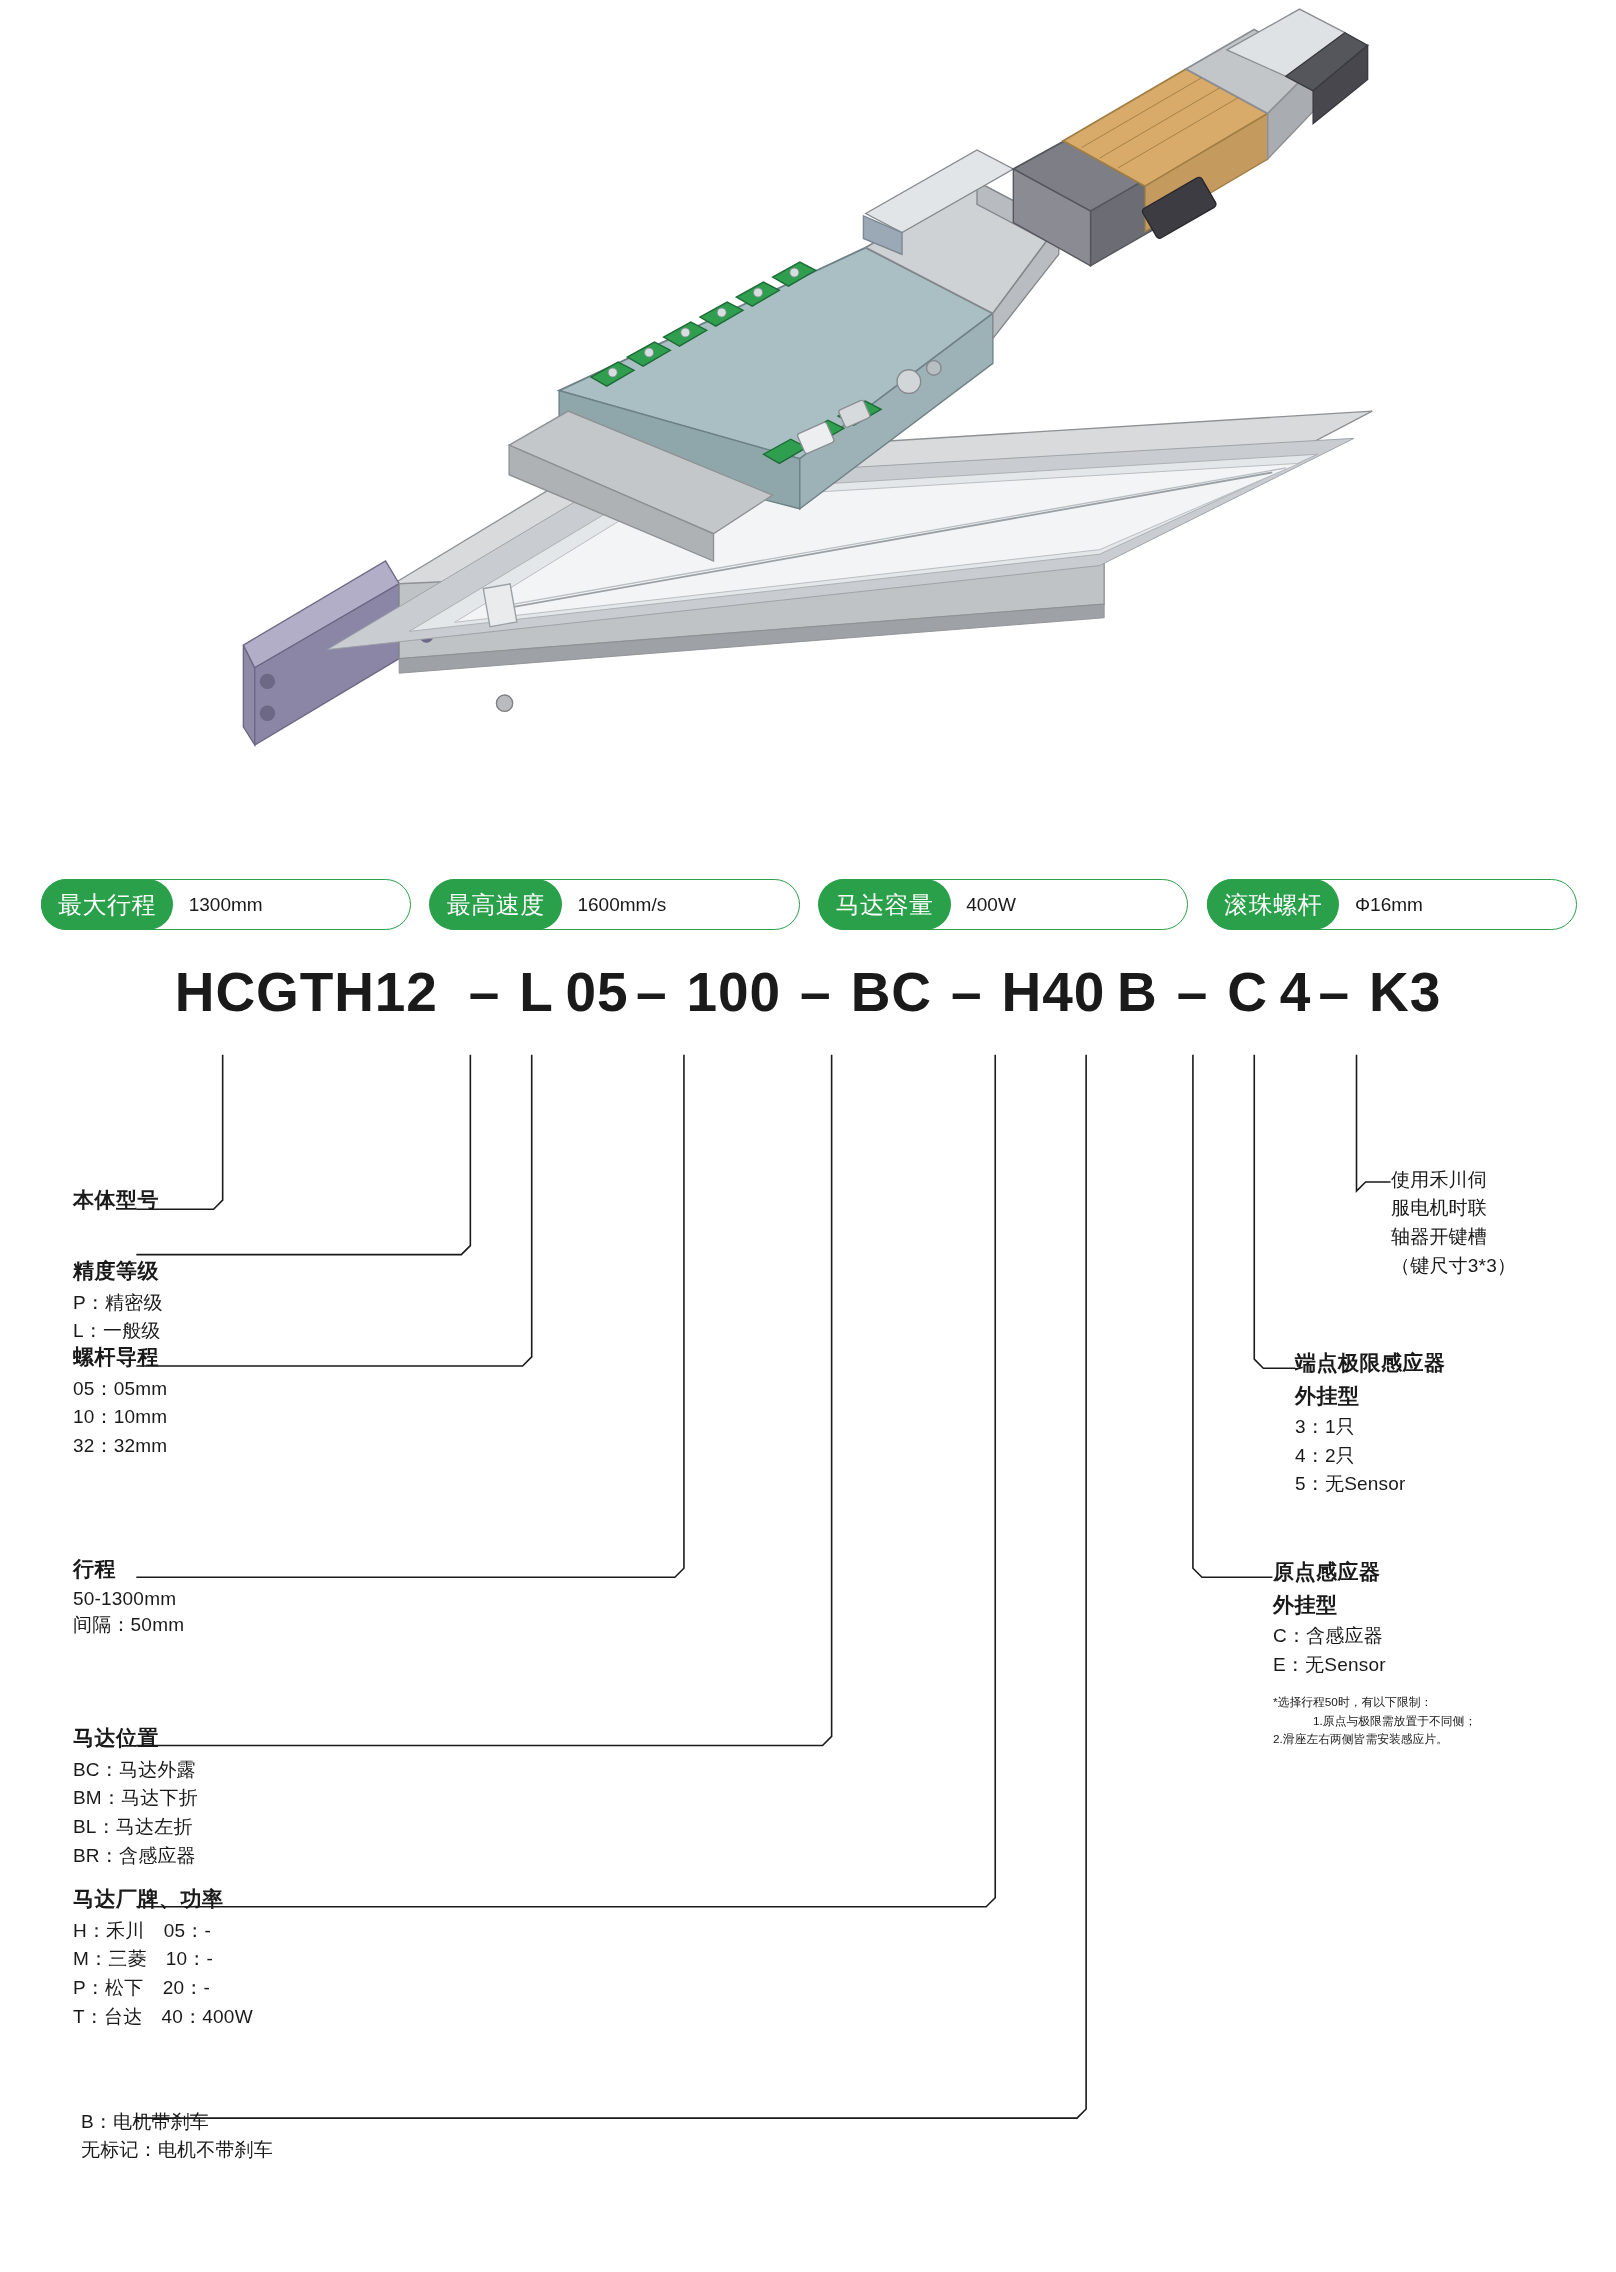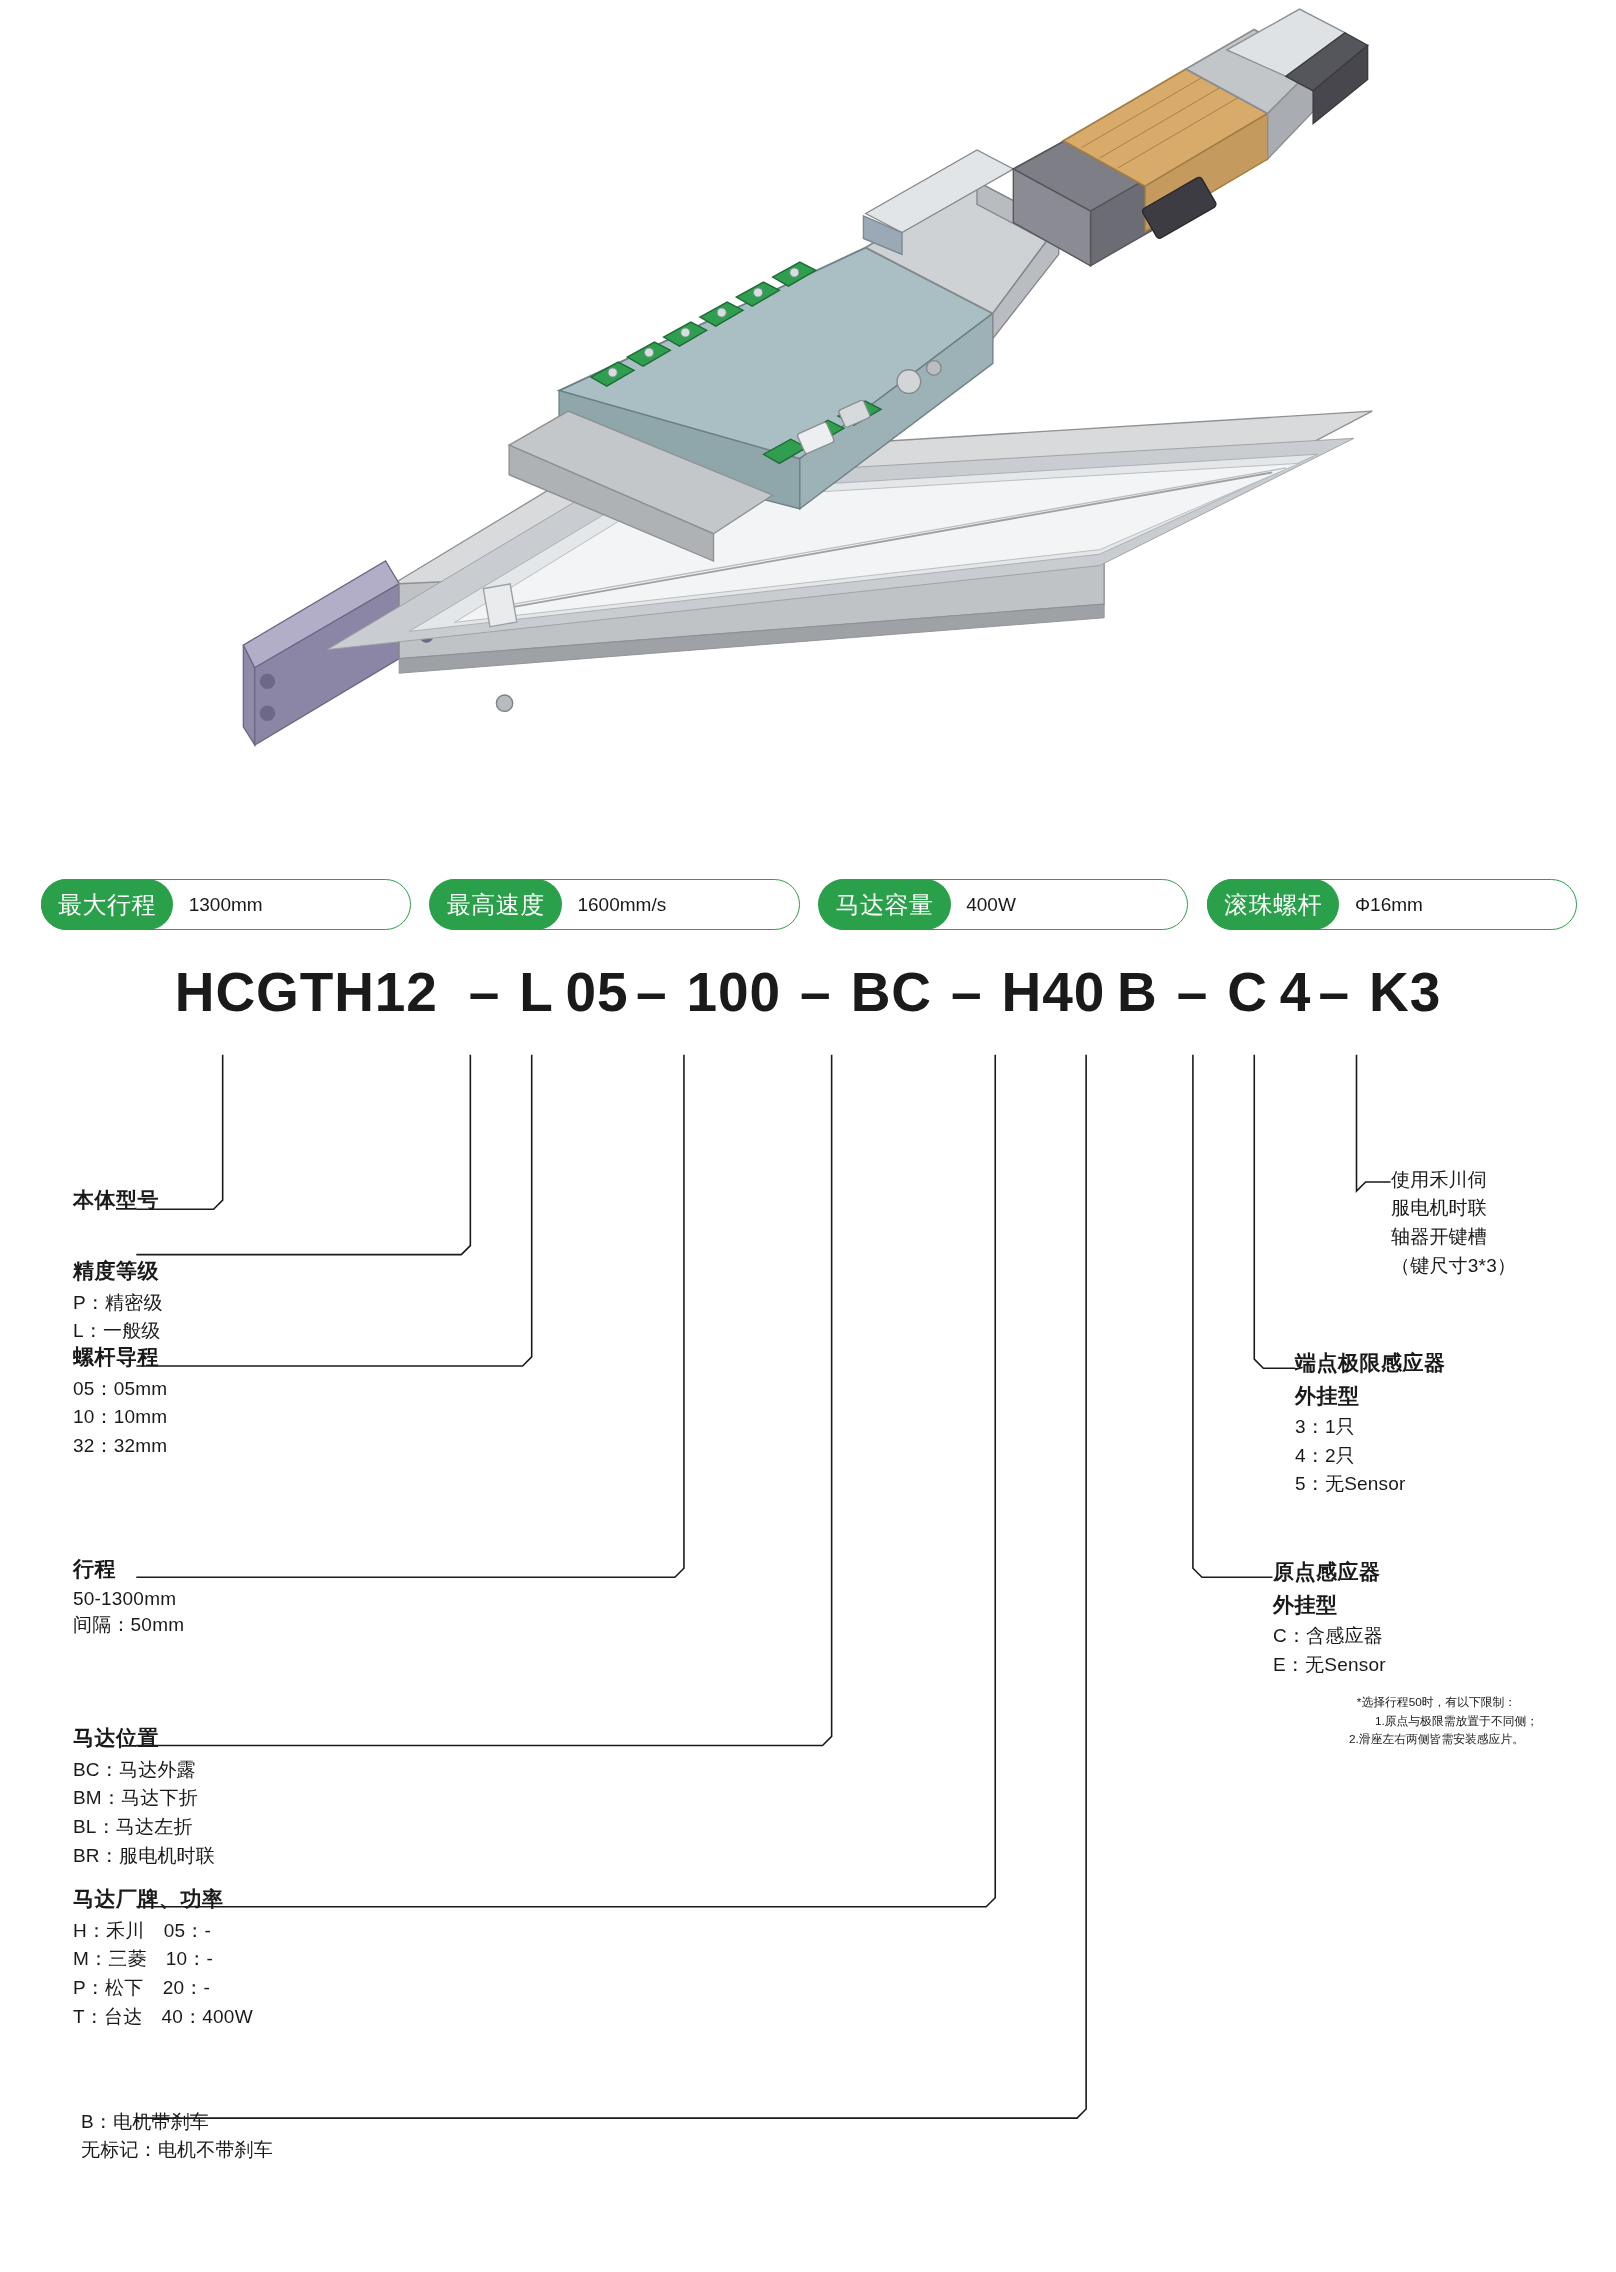--- a/index.html
+++ b/index.html
@@ -118,21 +118,20 @@
     margin: 2.7px 0;
     letter-spacing: 0.2px;
     white-space: pre;
   }
 
   .note {
     font-size: 11.8px;
     line-height: 1.5;
     color: #1a1a1a;
     margin-top: 8.2px;
-    text-align: center;
   }
 </style>
 </head>
 <body>
 
 <div class="product-image">
   <svg class="product-svg" width="1616" height="854" viewBox="0 0 3556 1880" xmlns="http://www.w3.org/2000/svg">
 
     <g>
 
@@ -298,21 +297,21 @@
   <div class="blk-title">行程</div>
   <div class="blk-line">50-1300mm</div>
   <div class="blk-line">间隔：50mm</div>
 </div>
 
 <div class="desc-left" style="top:1724px;">
   <div class="blk-title">马达位置</div>
   <div class="blk-line">BC：马达外露</div>
   <div class="blk-line">BM：马达下折</div>
   <div class="blk-line">BL：马达左折</div>
-  <div class="blk-line">BR：服电机时联</div>
+  <div class="blk-line">BR：含感应器</div>
 </div>
 
 <div class="desc-left" style="top:1885px;">
   <div class="blk-title">马达厂牌、功率</div>
   <div class="blk-line">H：禾川　05：-</div>
   <div class="blk-line">M：三菱　10：-</div>
   <div class="blk-line">P：松下　20：-</div>
   <div class="blk-line">T：台达　40：400W</div>
 </div>
 

